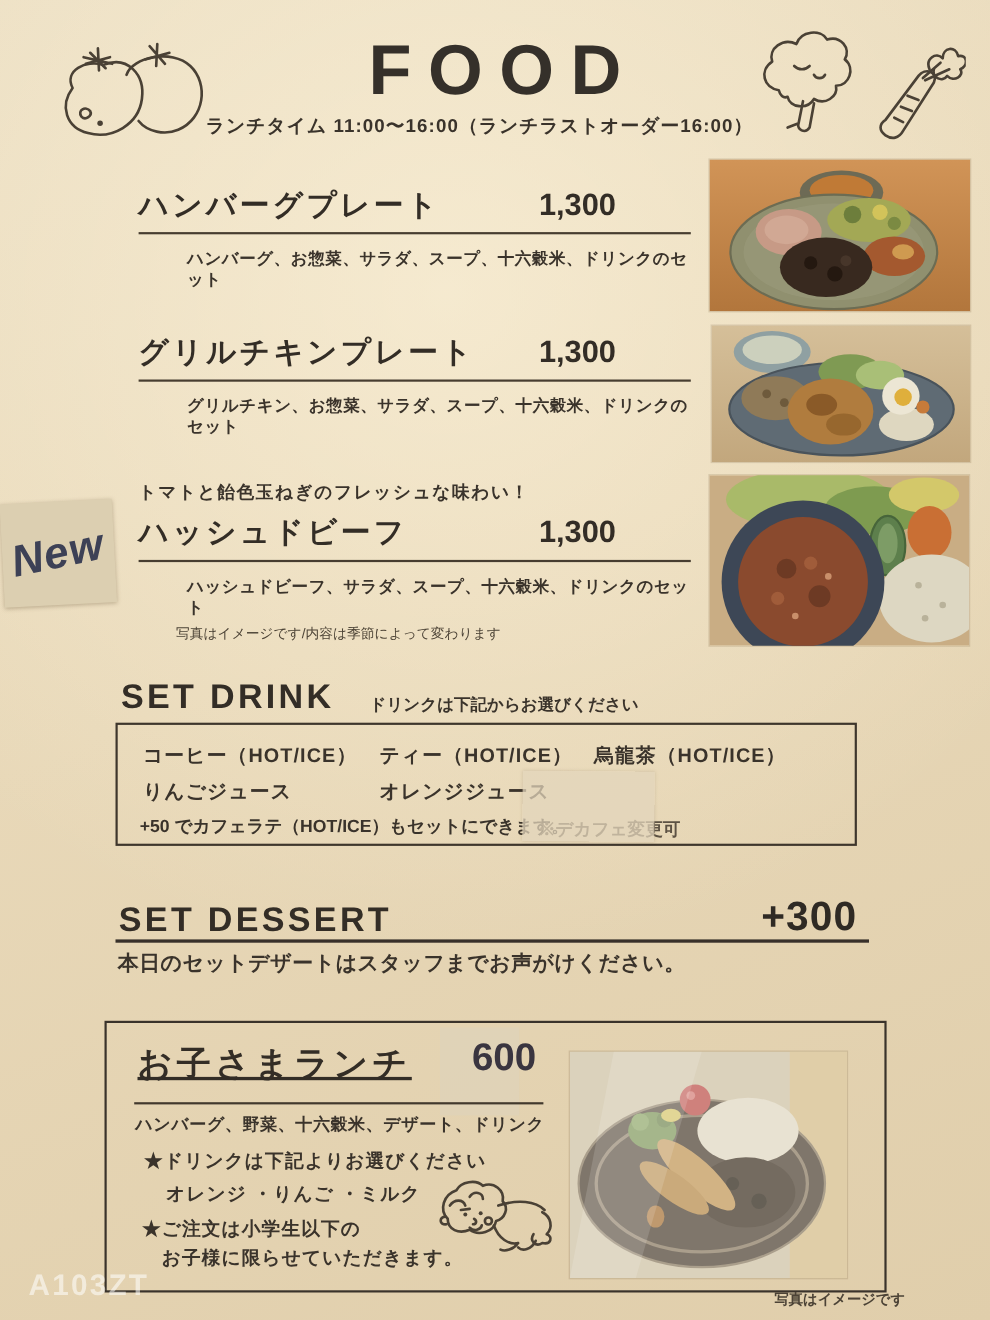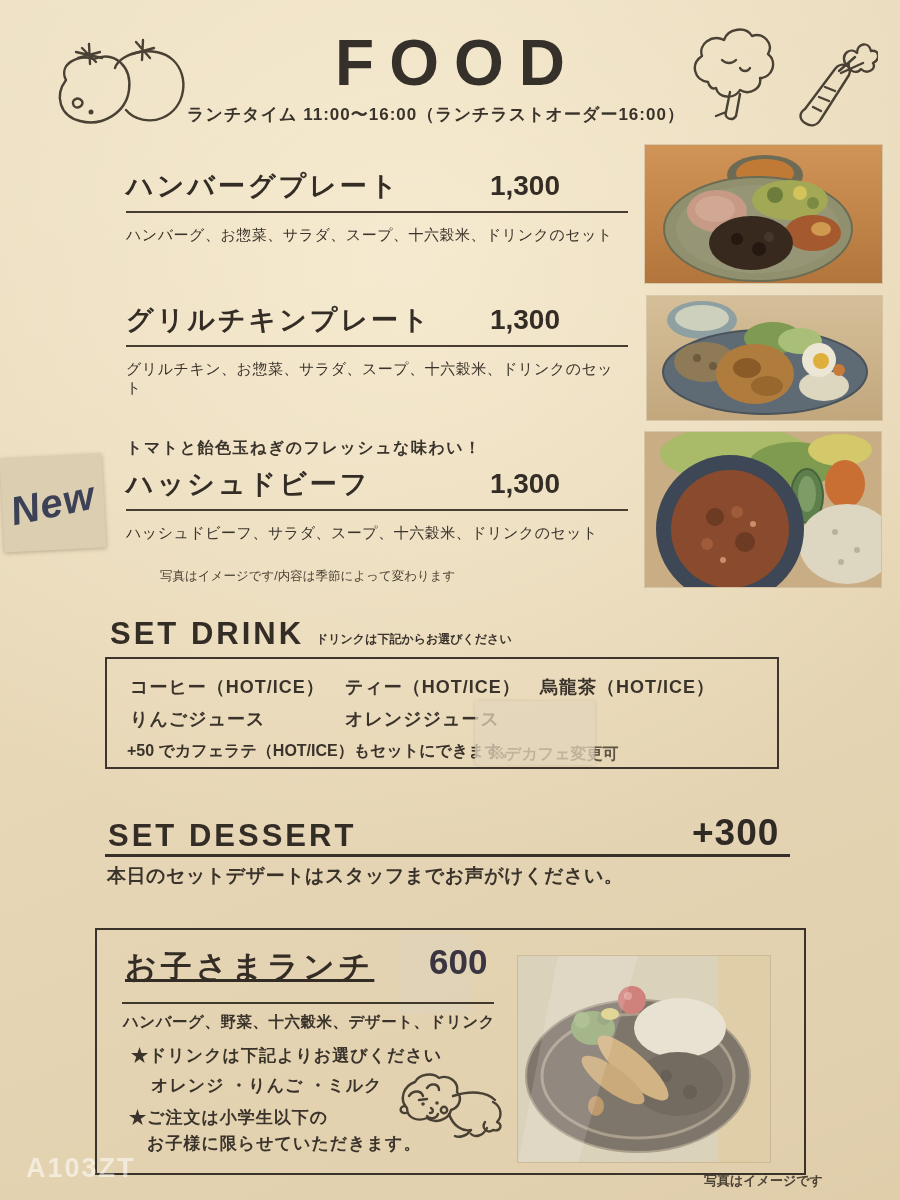--- a/index.html
+++ b/index.html
@@ -26,39 +26,39 @@
   .doodle path, .doodle circle { stroke:#4a4135; stroke-width:2.4; fill:none;
     stroke-linecap:round; stroke-linejoin:round; }
   .doodle .fillDot { fill:#4a4135; stroke:none; }
 
   .menu-item { position:absolute; left:126px; width:502px; }
   .mi-tagline { font-size:16px; font-weight:700; letter-spacing:1.5px; margin-bottom:7px; }
   .mi-head { display:flex; align-items:baseline; }
   .mi-name { font-size:27px; font-weight:700; letter-spacing:3px; color:#332d26; }
   .mi-price { margin-left:auto; margin-right:68px; font-size:28px; font-weight:700; color:#332d26; }
   .mi-rule { border-bottom:2px solid #473d30; margin-top:7px; }
-  .mi-desc { margin-top:13px; font-size:15px; font-weight:400; letter-spacing:0.5px; }
+  .mi-desc { margin-top:13px; font-size:15px; font-weight:700; letter-spacing:0.5px;margin-left:44px; }
 
   .disclaimer { left:116px; top:568px; font-size:12.5px; font-weight:400; color:#4c4336;margin-left:44px; }
 
   .new-sticker {
     left:2px; top:456px; width:102px; height:94px;
     background:#dccfb1; box-shadow:0 1px 4px rgba(90,70,40,.35);
     transform:rotate(-3deg); display:flex; align-items:center; justify-content:center;
   }
   .new-sticker span {
     font-size:40px; font-weight:800; font-style:italic; color:#3d4156;
     transform:rotate(-9deg); letter-spacing:1px;
   }
 
   .photo { position:absolute; box-shadow:0 0 0 1px rgba(120,95,60,.2); }
   .photo svg { display:block; }
 
   .sec-heading { font-weight:900; letter-spacing:3px; color:#332d26; font-size:31px; }
-  .drink-note { left:316px; top:631px; font-size:12px; font-weight:700; }
+  .drink-note { left:336px; top:631px; font-size:15px; font-weight:700; }
   .drink-box { left:105px; top:657px; width:670px; height:108px; border:2px solid #3e362c; }
   .drink-row span { position:absolute; font-size:18px; font-weight:700; letter-spacing:1px; }
   .drink-foot { position:absolute; left:20px; top:82px; font-size:16px; font-weight:700; }
   .decafe-text { position:absolute; left:382px; top:85px; font-size:16px; font-weight:700; color:#5d5244; }
   .decafe-tape { position:absolute; left:368px; top:42px; width:120px; height:64px;
     background:rgba(226,213,188,0.74); transform:rotate(0.5deg);
     box-shadow:0 0 3px rgba(120,100,70,.25); }
 
   .dessert-rule { left:105px; top:854px; width:685px; border-bottom:3px solid #38302a; }
   .dessert-price { left:692px; top:812px; font-size:37px; font-weight:800; color:#2f2a24; letter-spacing:1px; }

